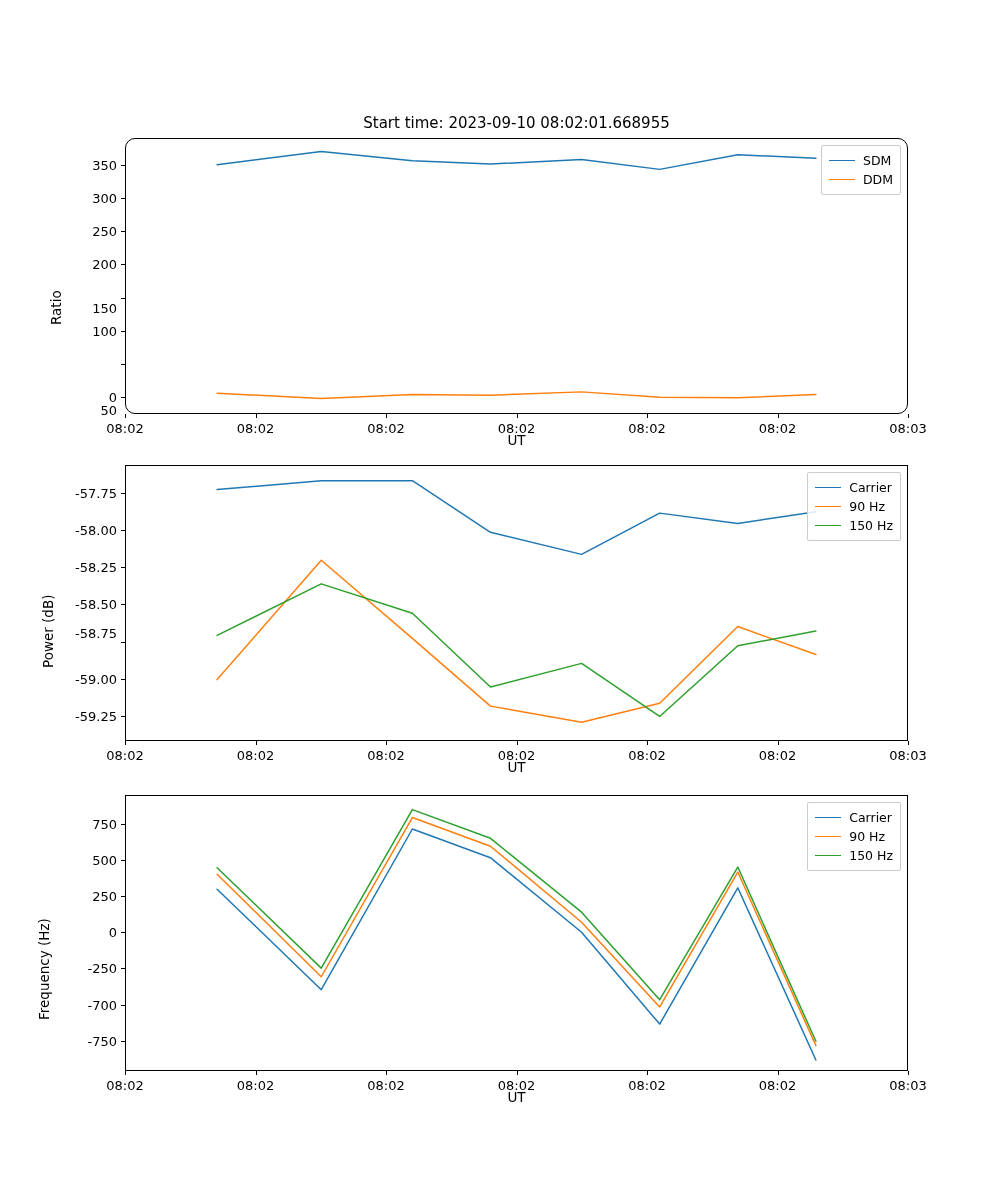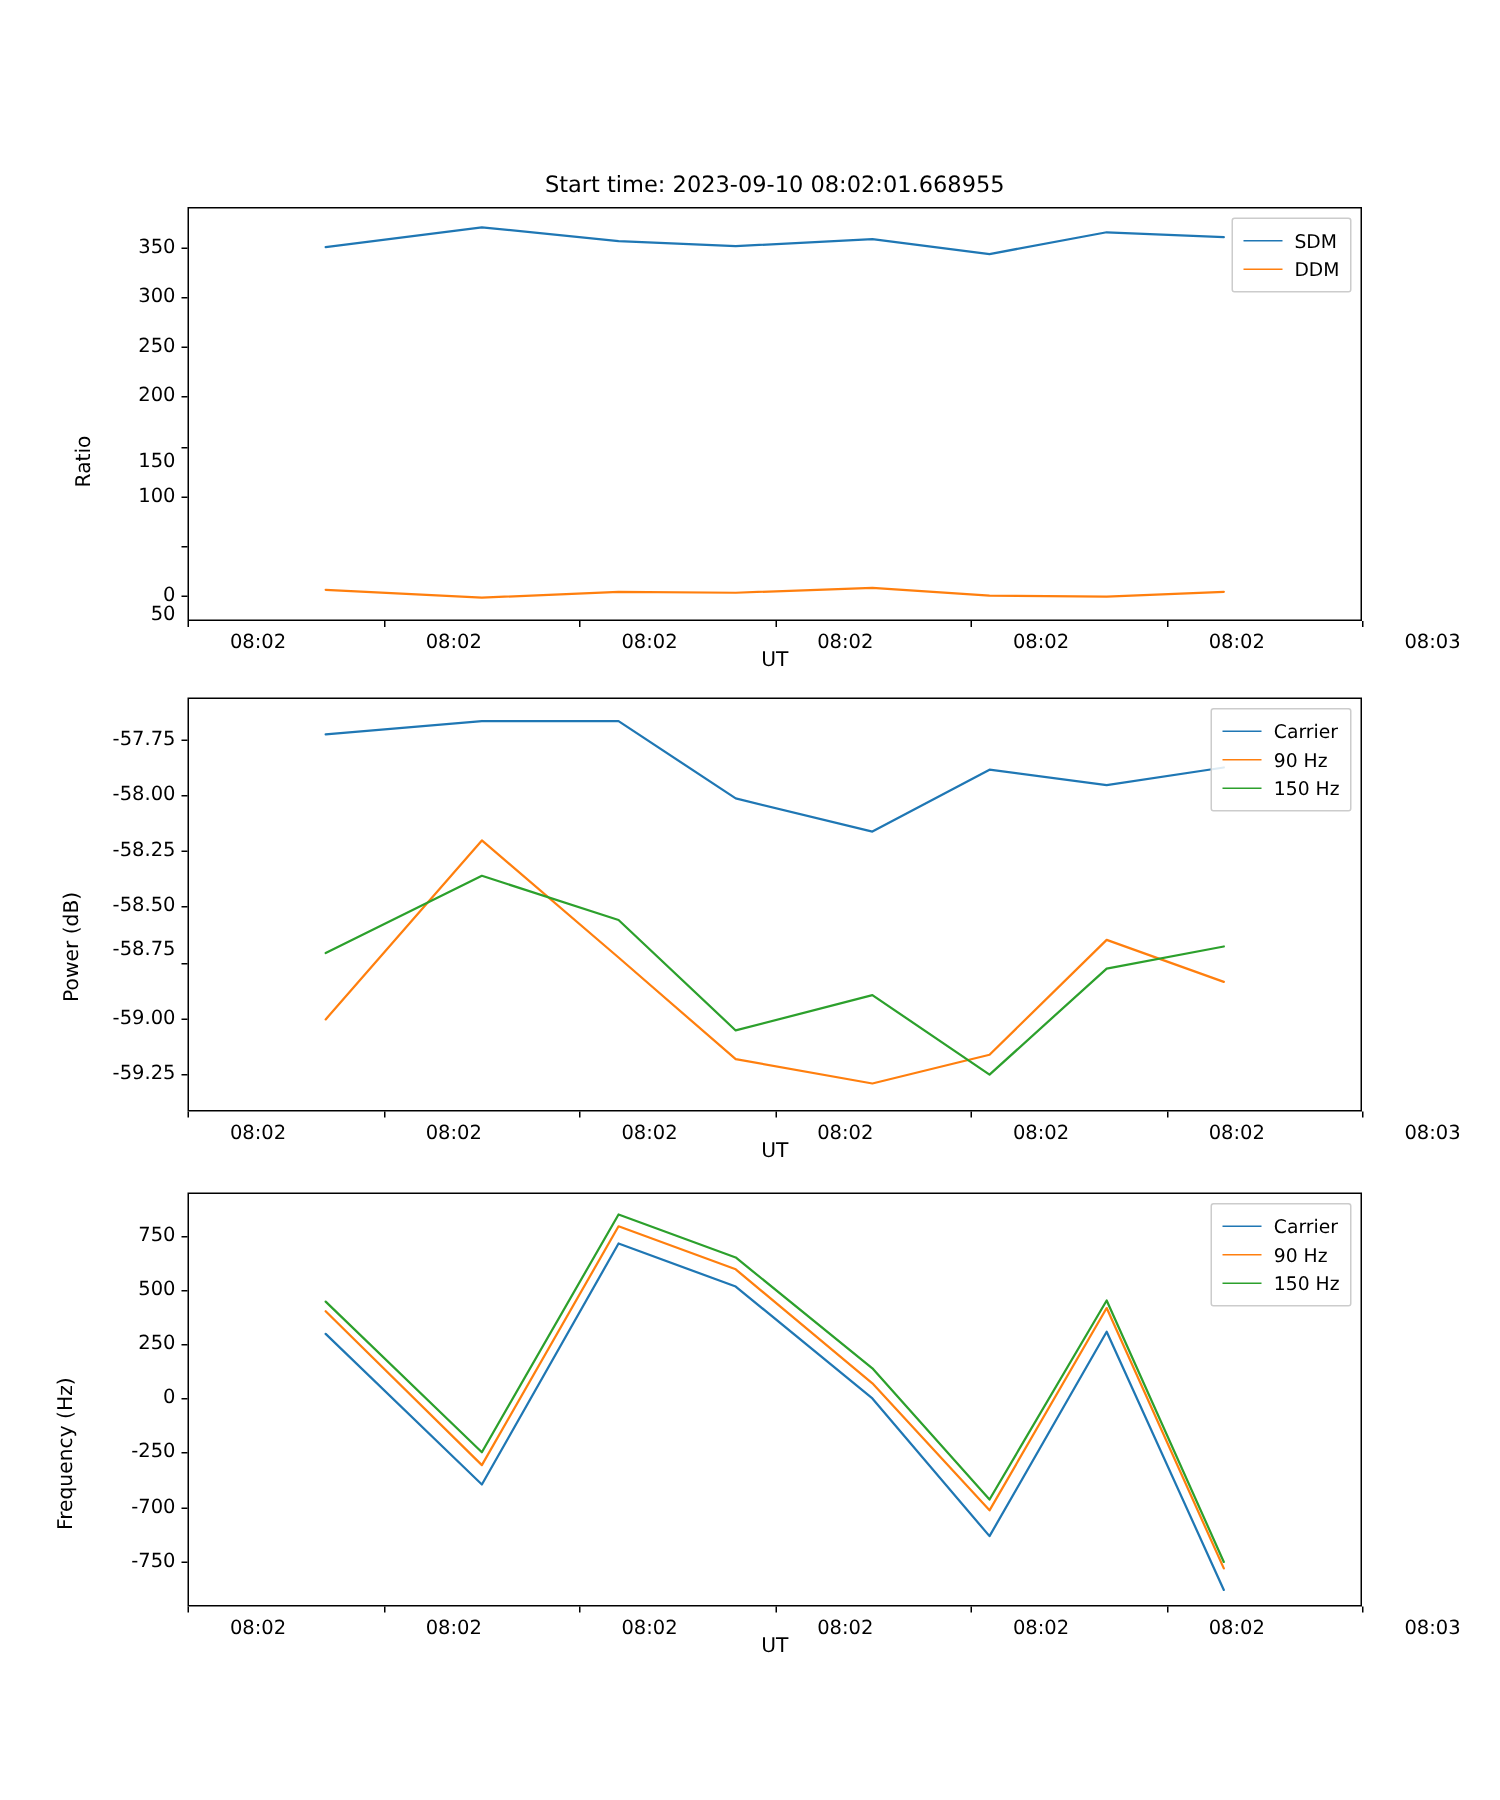--- a/index.html
+++ b/index.html
@@ -30,21 +30,21 @@
   .panel-2 { top: 440px;  height: 330px; }
   .panel-3 { top: 770px;  height: 340px; }
 
   
   .axes {
     position: absolute;
     box-sizing: border-box;
     border: 1px solid #000000;
     background: #ffffff;
   }
-  .axes-1 { left: 125px; top: 28px; width: 783px; height: 276px; }
+  .axes-1 { left: 125px; top: 28px; width: 783px; height: 276px; border-radius: 10px; }
   .axes-2 { left: 125px; top: 25px; width: 783px; height: 276px; }
   .axes-3 { left: 125px; top: 25px; width: 783px; height: 276px; }
 
   .plot-svg {
     position: absolute;
     left: 0; top: 0;
     width: 100%;
     height: 100%;
     overflow: visible;
   }
@@ -61,21 +61,20 @@
   }
 
   
   .xtick {
     position: absolute;
     font-size: 13px;
     color: #000;
     text-align: center;
     transform: translateX(-50%);
     white-space: nowrap;
-    margin-left: 47px;
   }
   .ytick {
     position: absolute;
     font-size: 13px;
     color: #000;
     text-align: right;
     transform: translateY(-50%);
     white-space: nowrap;
   }
   .xlabel {

